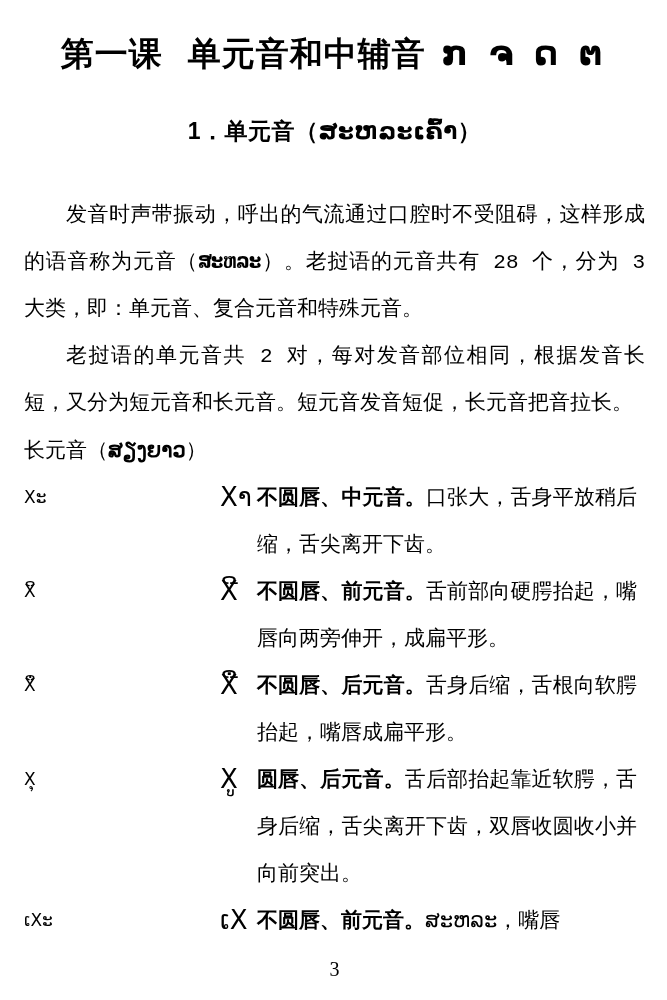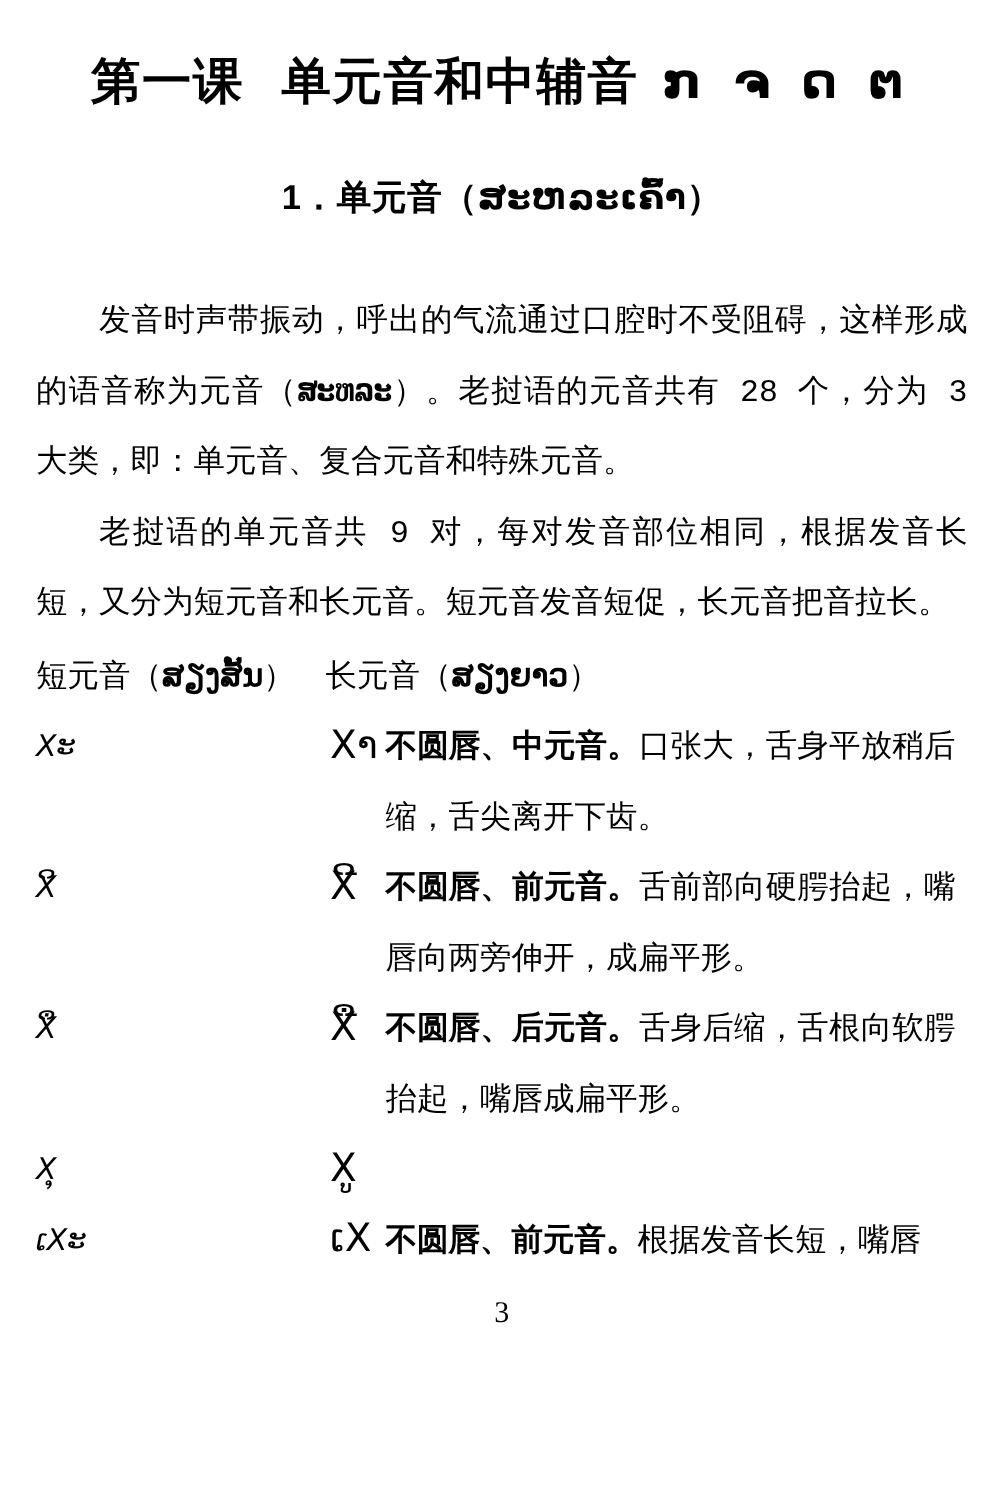--- a/index.html
+++ b/index.html
@@ -64,24 +64,23 @@
     font-size: 21px;
   }
   .vh-cell-short { width: 193px; white-space: nowrap; }
   .vh-cell-long  { flex: 1; white-space: nowrap; }
   .vrow {
     display: flex;
     align-items: flex-start;
   }
   .sym-short {
     width: 196px;
-    font-size: 20px;
+    font-size: 17px;
     line-height: 47px;
     font-family: "DejaVu Sans", "Liberation Sans", sans-serif;
-    font-style: italic;
   }
   .sym-long {
     width: 37px;
     font-size: 26px;
     line-height: 47px;
     font-family: "DejaVu Sans", "Liberation Sans", sans-serif;
   }
   .vdesc {
     flex: 1;
     max-width: 380px;
@@ -111,27 +110,24 @@
     <span>1．单元音（</span><span>ສະຫລະເຄົ້າ</span><span>）</span>
   </h2>
 
   <div class="body-text">
 
     <p class="para" id="para-1">
       <span>发音时声带振动，呼出的气流通过口腔时不受阻碍，这样形成的语音称为元音（</span><span class="lao-bold">ສະຫລະ</span><span>）。老挝语的元音共有 28 个，分为 3 大类，即：单元音、复合元音和特殊元音。</span>
     </p>
 
     <p class="para" id="para-2">
-      <span>老挝语的单元音共 9 对，每对发音部位相同，根据发音长短，又分为短元音和长元音。短元音发音短促，长元音把音拉长。</span>
+      <span>老挝语的单元音共 2 对，每对发音部位相同，根据发音长短，又分为短元音和长元音。短元音发音短促，长元音把音拉长。</span>
     </p>
 
     <div class="vheader">
-      <div class="vh-cell-short">
-        <span>短元音（</span><span class="lao-bold">ສຽງສັ້ນ</span><span>）</span>
-      </div>
       <div class="vh-cell-long">
         <span>长元音（</span><span class="lao-bold">ສຽງຍາວ</span><span>）</span>
       </div>
     </div>
 
     <div class="vrow">
       <div class="sym-short">Xະ</div>
       <div class="sym-long">Xາ</div>
       <div class="vdesc">
         <span class="type-label">不圆唇、中元音。</span><span>口张大，舌身平放稍后缩，舌尖离开下齿。</span>
@@ -150,27 +146,30 @@
       <div class="sym-short">Xຶ</div>
       <div class="sym-long">Xື</div>
       <div class="vdesc">
         <span class="type-label">不圆唇、后元音。</span><span>舌身后缩，舌根向软腭抬起，嘴唇成扁平形。</span>
       </div>
     </div>
 
     <div class="vrow">
       <div class="sym-short">Xຸ</div>
       <div class="sym-long">Xູ</div>
+      <div class="vdesc">
+        <span class="type-label">圆唇、后元音。</span><span>舌后部抬起靠近软腭，舌身后缩，舌尖离开下齿，双唇收圆收小并向前突出。</span>
+      </div>
     </div>
 
     <div class="vrow">
       <div class="sym-short">ເXະ</div>
       <div class="sym-long">ເX</div>
       <div class="vdesc">
-        <span class="type-label">不圆唇、前元音。</span><span>根据发音长短，嘴唇</span>
+        <span class="type-label">不圆唇、前元音。</span><span>ສະຫລະ，嘴唇</span>
       </div>
     </div>
 
   </div>
 
   <div class="page-number">3</div>
 
 </div>
 
 </body></html>

